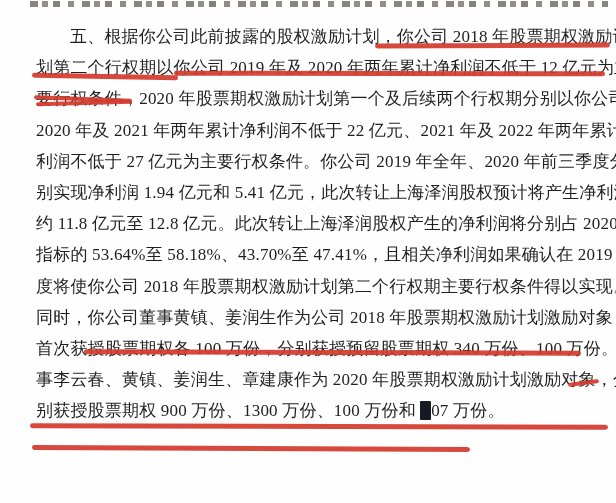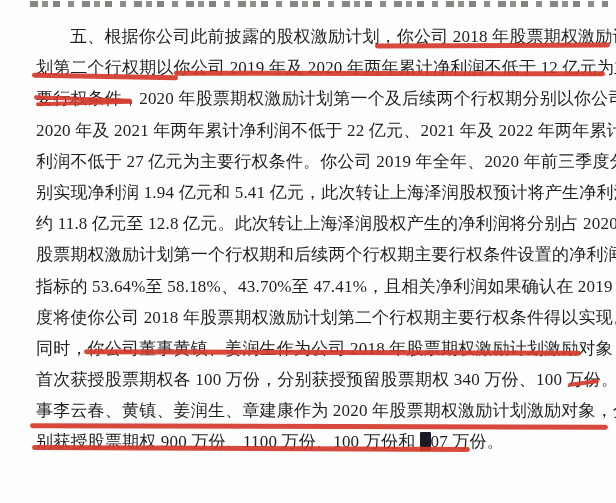--- a/index.html
+++ b/index.html
@@ -68,27 +68,26 @@
   <div class="clip-line"></div>
 
   <div class="textcol">
     <div class="line indent">五、根据你公司此前披露的股权激励计划，你公司 2018 年股票期权激励计</div>
     <div class="line">划第二个行权期以你公司 2019 年及 2020 年两年累计净利润不低于 12 亿元为主</div>
     <div class="line">要行权条件，2020 年股票期权激励计划第一个及后续两个行权期分别以你公司</div>
     <div class="line">2020 年及 2021 年两年累计净利润不低于 22 亿元、2021 年及 2022 年两年累计净</div>
     <div class="line">利润不低于 27 亿元为主要行权条件。你公司 2019 年全年、2020 年前三季度分</div>
     <div class="line">别实现净利润 1.94 亿元和 5.41 亿元，此次转让上海泽润股权预计将产生净利润</div>
     <div class="line">约 11.8 亿元至 12.8 亿元。此次转让上海泽润股权产生的净利润将分别占 2020 年</div>
-    <div class="line">股票期权激励计划第一个行权期和后续两个行权期主要行权条件设置的净利润</div>
     <div class="line">指标的 53.64%至 58.18%、43.70%至 47.41%，且相关净利润如果确认在 2019 年</div>
     <div class="line">度将使你公司 2018 年股票期权激励计划第二个行权期主要行权条件得以实现。</div>
     <div class="line">同时，你公司董事黄镇、姜润生作为公司 2018 年股票期权激励计划激励对象，</div>
     <div class="line">首次获授股票期权各 100 万份，分别获授预留股票期权 340 万份、100 万份。董</div>
     <div class="line">事李云春、黄镇、姜润生、章建康作为 2020 年股票期权激励计划激励对象，分</div>
-    <div class="line lastline"><span>别获授股票期权 900 万份、1100 万份、100 万份和 </span><span class="hl">1</span><span>07 万份。</span></div>
+    <div class="line lastline"><span>别获授股票期权 900 万份、1300 万份、100 万份和 </span><span class="hl">1</span><span>07 万份。</span></div>
   </div>
 
   <div class="u" style="left:375px; top:43px; width:235px; height:4.5px; transform:rotate(-.3deg);"></div>
   <div class="u" style="left:32px;  top:74px; width:146px; height:5px;   transform:rotate(1.1deg);"></div>
   <div class="u" style="left:174px; top:71px; width:431px; height:4.5px; transform:rotate(.1deg);"></div>
   <div class="u" style="left:34px;  top:97px; width:98px;  height:4px;   transform:rotate(2deg);"></div>
   <div class="u" style="left:36px;  top:101px; width:96px; height:4px;   transform:rotate(-1.5deg);"></div>
   <div class="u" style="left:84px;  top:350px; width:497px; height:4.5px; transform:rotate(.15deg);"></div>
   <div class="u" style="left:568px; top:381px; width:31px;  height:4px;   transform:rotate(-7deg);"></div>
   <div class="u" style="left:30px;  top:424px; width:578px; height:4.5px; transform:rotate(.15deg);"></div>

